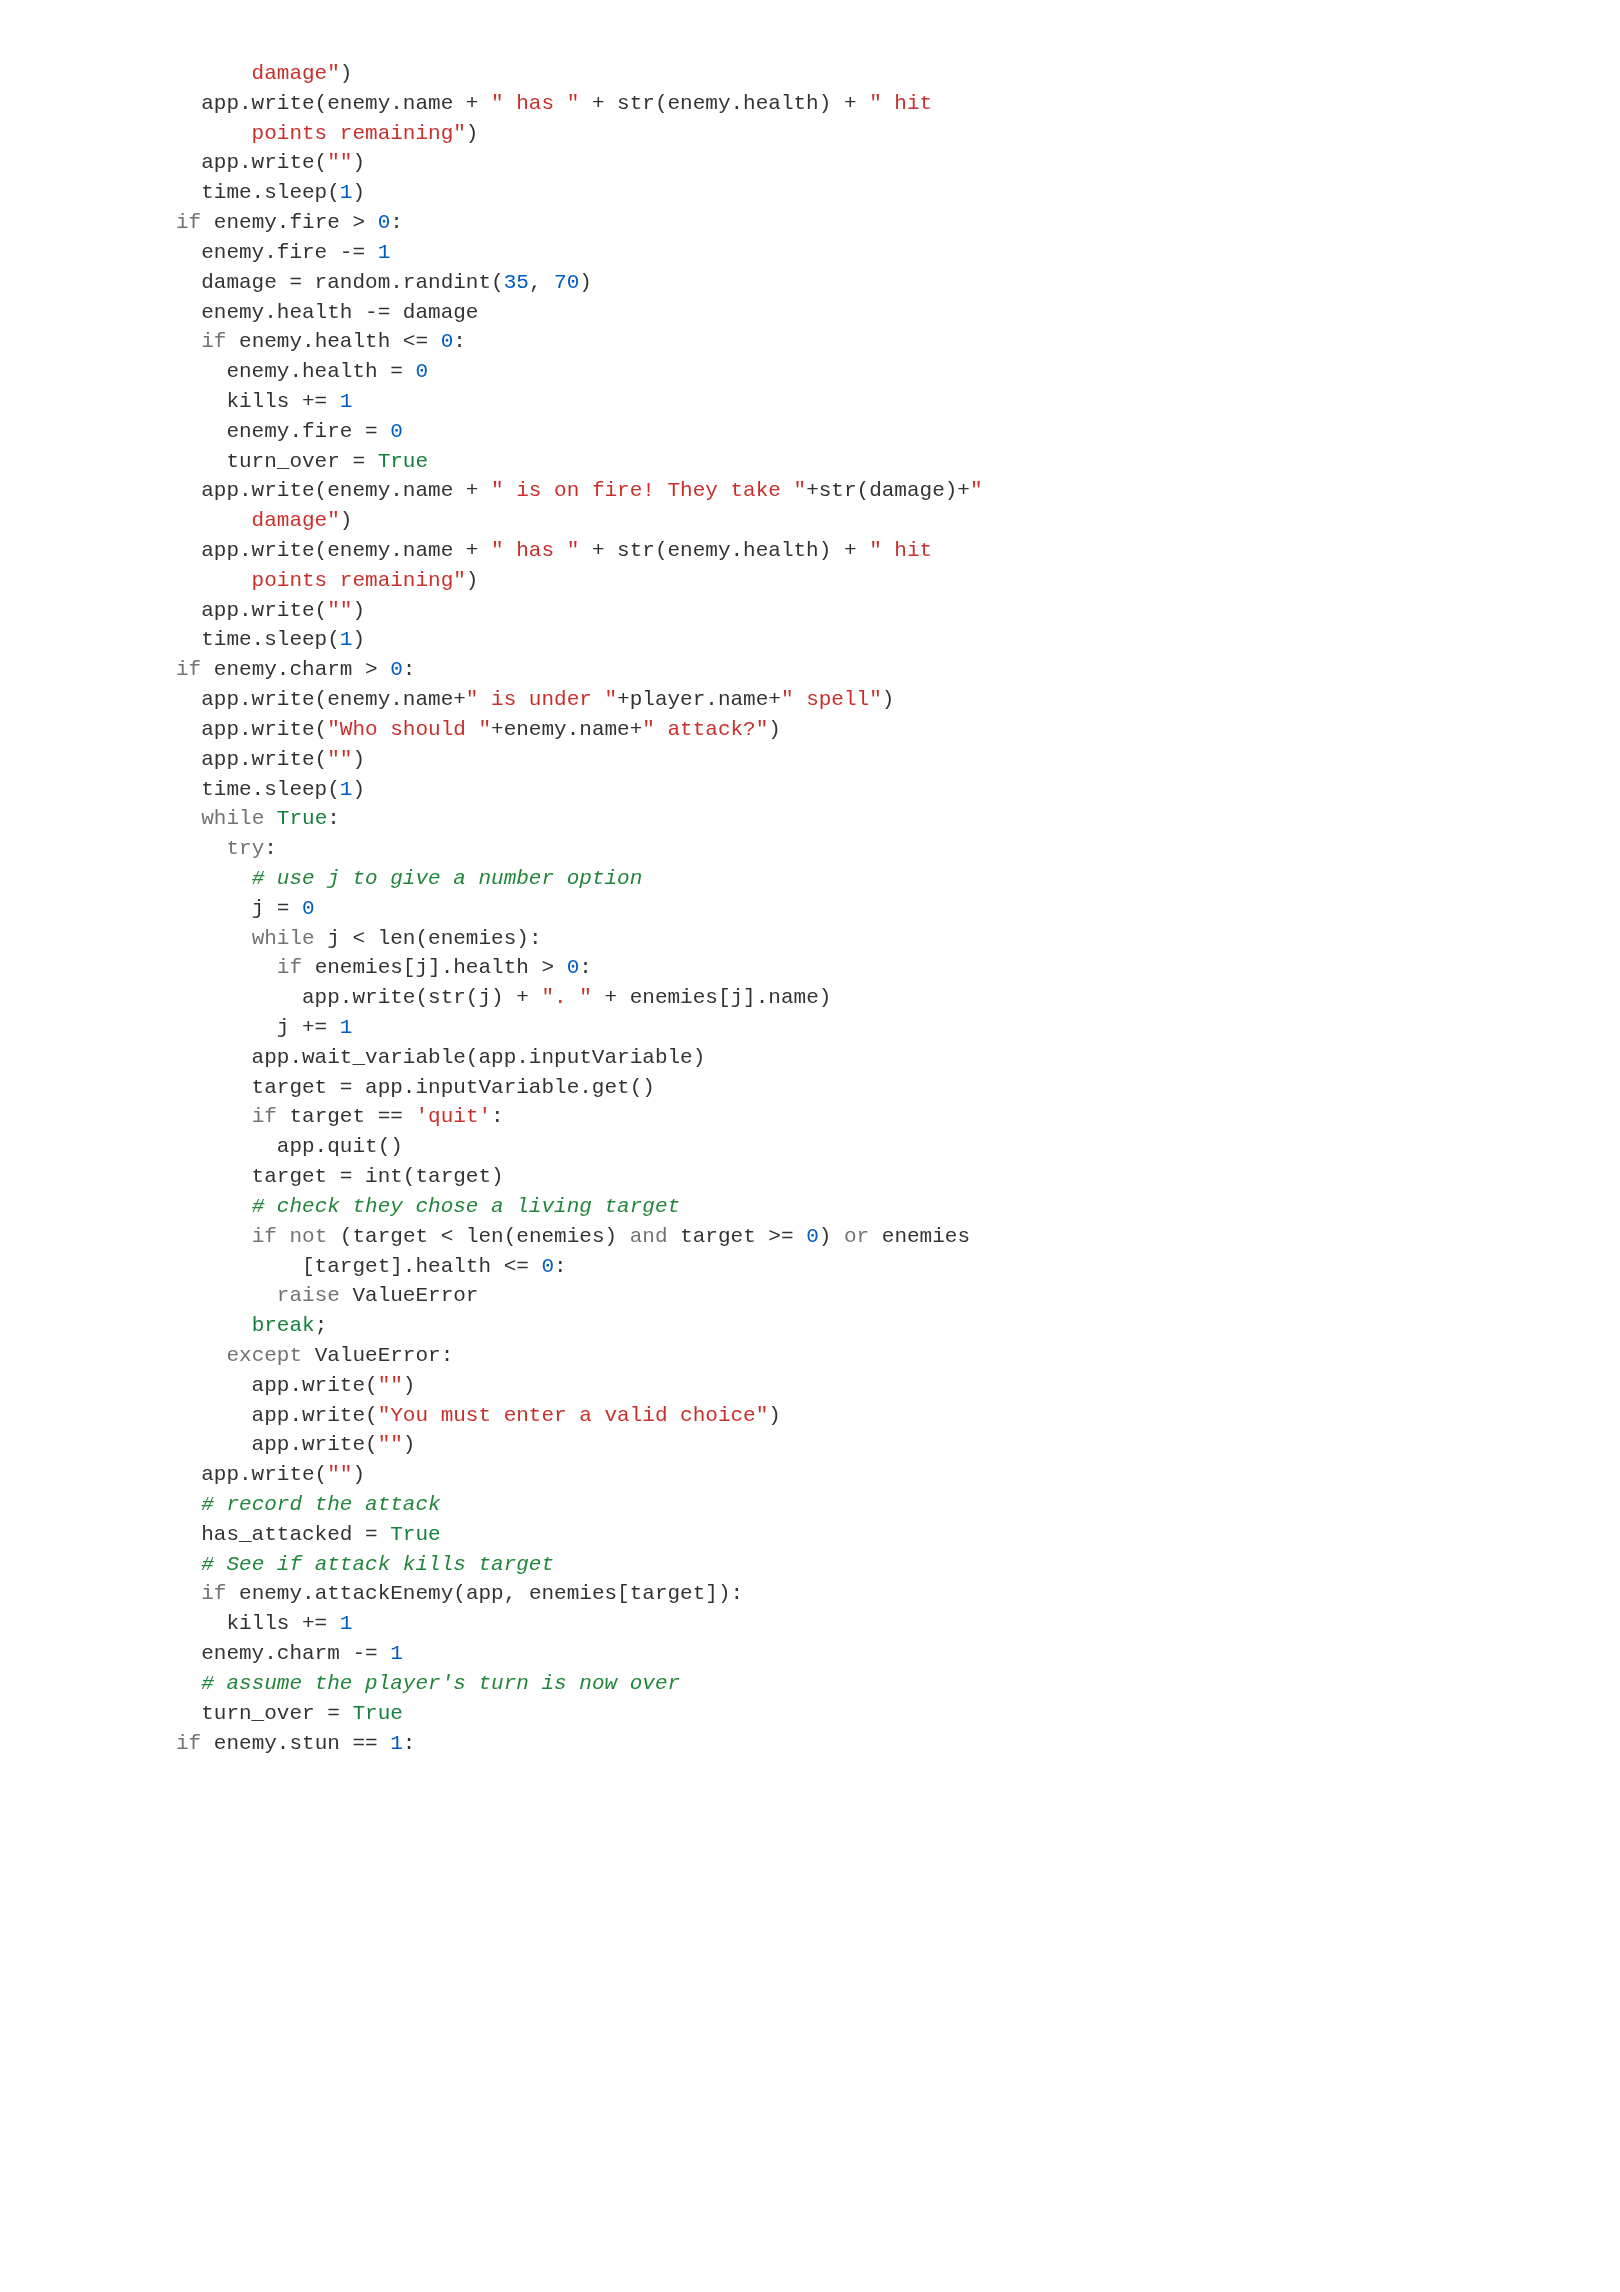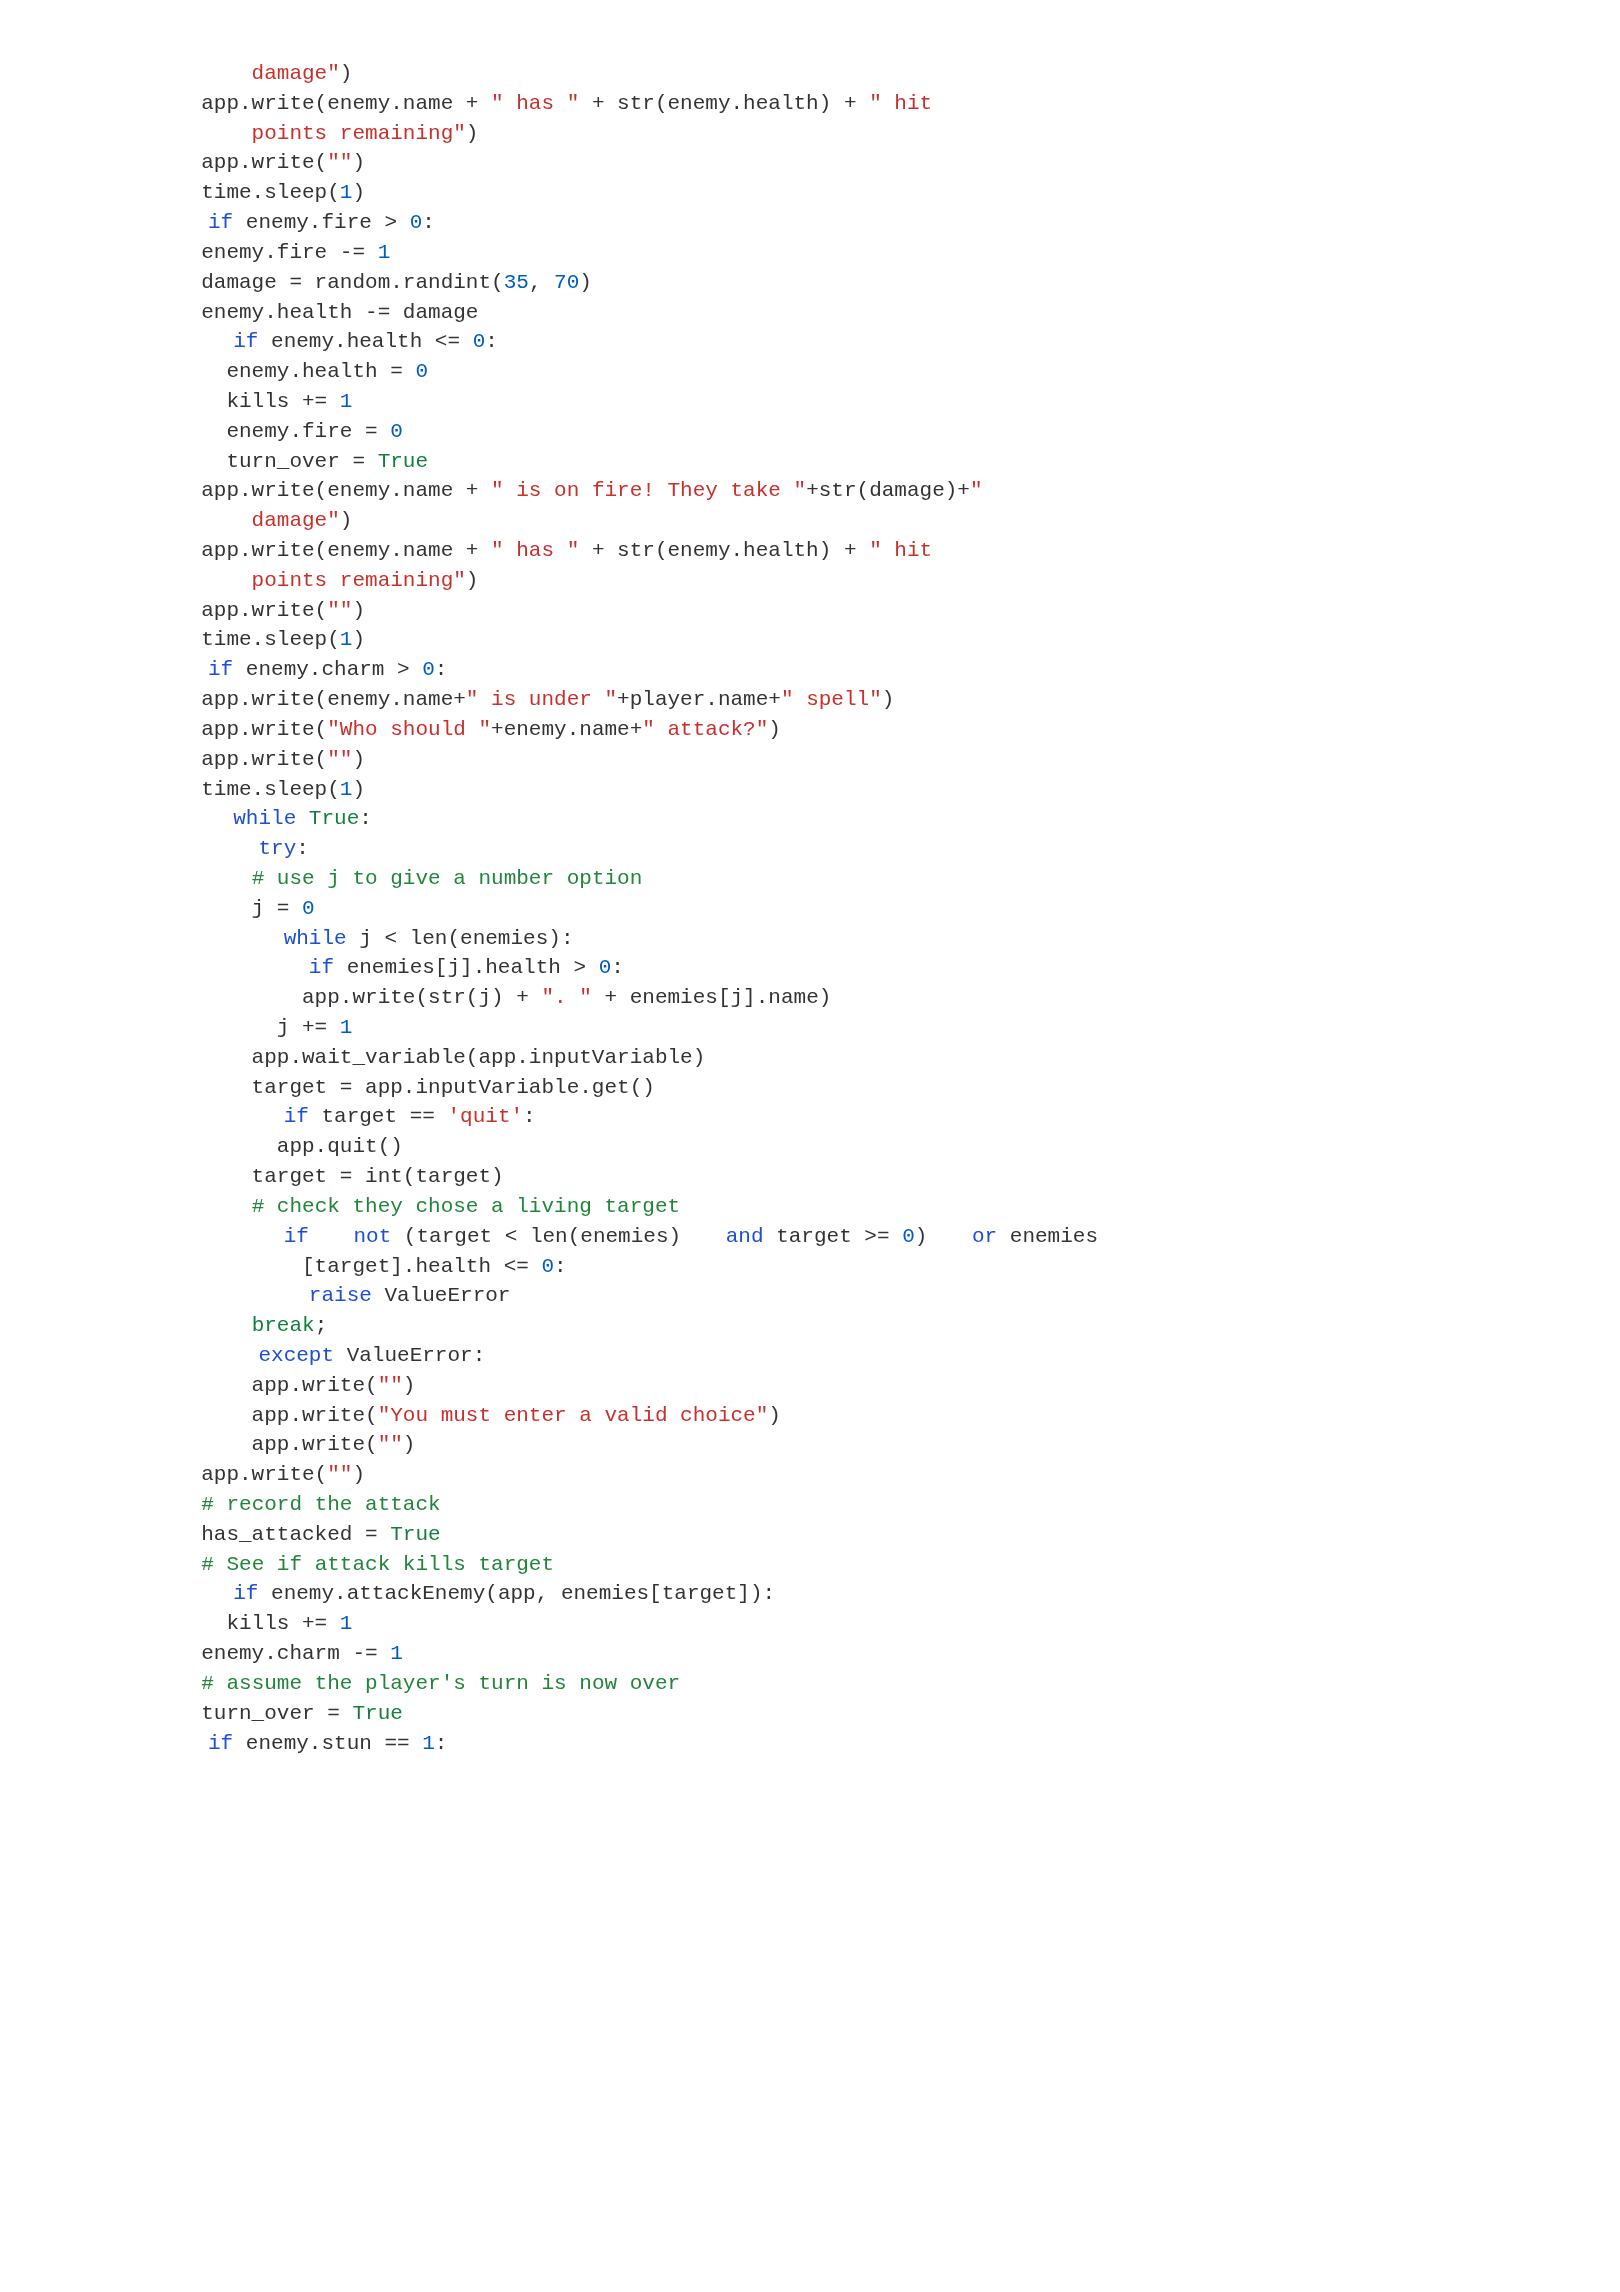--- a/index.html
+++ b/index.html
@@ -8,23 +8,23 @@
     font-family: "Courier New", Courier, monospace;
     font-size: 21px;
     line-height: 1.42;
     color: #333;
   }
   .page {
     padding: 59px 137px 59px 176px;
     white-space: pre;
     word-wrap: normal;
   }
-  .kw  { color: #1d4ed8; margin-left: 32px; }   
+  .kw  { color: #737373; }   
   .kw2 { color: #15803d; }   
   .str { color: #c9302c; }   
   .num { color: #005cc5; }   
-  .com { color: #22863a; }
+  .com { color: #22863a; font-style: italic; }
 </style>
 </head>
 <body>
 
 <div class="page" id="code-target"><div><span class="str">      damage"</span><span>)</span></div><div><span>  app.write(enemy.name + </span><span class="str">" has "</span><span> + str(enemy.health) + </span><span class="str">" hit</span></div><div><span class="str">      points remaining"</span><span>)</span></div><div><span>  app.write(</span><span class="str">""</span><span>)</span></div><div><span>  time.sleep(</span><span class="num">1</span><span>)</span></div><div><span></span></div><div><span class="kw">if</span><span> enemy.fire &gt; </span><span class="num">0</span><span>:</span></div><div><span>  enemy.fire -= </span><span class="num">1</span></div><div><span>  damage = random.randint(</span><span class="num">35</span><span>, </span><span class="num">70</span><span>)</span></div><div><span>  enemy.health -= damage</span></div><div><span>  </span><span class="kw">if</span><span> enemy.health &lt;= </span><span class="num">0</span><span>:</span></div><div><span>    enemy.health = </span><span class="num">0</span></div><div><span>    kills += </span><span class="num">1</span></div><div><span>    enemy.fire = </span><span class="num">0</span></div><div><span>    turn_over = </span><span class="kw2">True</span></div><div><span>  app.write(enemy.name + </span><span class="str">" is on fire! They take "</span><span>+str(damage)+</span><span class="str">"</span></div><div><span class="str">      damage"</span><span>)</span></div><div><span>  app.write(enemy.name + </span><span class="str">" has "</span><span> + str(enemy.health) + </span><span class="str">" hit</span></div><div><span class="str">      points remaining"</span><span>)</span></div><div><span>  app.write(</span><span class="str">""</span><span>)</span></div><div><span>  time.sleep(</span><span class="num">1</span><span>)</span></div><div><span></span></div><div><span class="kw">if</span><span> enemy.charm &gt; </span><span class="num">0</span><span>:</span></div><div><span>  app.write(enemy.name+</span><span class="str">" is under "</span><span>+player.name+</span><span class="str">" spell"</span><span>)</span></div><div><span>  app.write(</span><span class="str">"Who should "</span><span>+enemy.name+</span><span class="str">" attack?"</span><span>)</span></div><div><span>  app.write(</span><span class="str">""</span><span>)</span></div><div><span>  time.sleep(</span><span class="num">1</span><span>)</span></div><div><span>  </span><span class="kw">while</span><span> </span><span class="kw2">True</span><span>:</span></div><div><span>    </span><span class="kw">try</span><span>:</span></div><div><span>      </span><span class="com"># use j to give a number option</span></div><div><span>      j = </span><span class="num">0</span></div><div><span>      </span><span class="kw">while</span><span> j &lt; len(enemies):</span></div><div><span>        </span><span class="kw">if</span><span> enemies[j].health &gt; </span><span class="num">0</span><span>:</span></div><div><span>          app.write(str(j) + </span><span class="str">". "</span><span> + enemies[j].name)</span></div><div><span>        j += </span><span class="num">1</span></div><div><span>      app.wait_variable(app.inputVariable)</span></div><div><span>      target = app.inputVariable.get()</span></div><div><span>      </span><span class="kw">if</span><span> target == </span><span class="str">'quit'</span><span>:</span></div><div><span>        app.quit()</span></div><div><span>      target = int(target)</span></div><div><span>      </span><span class="com"># check they chose a living target</span></div><div><span>      </span><span class="kw">if</span><span> </span><span class="kw">not</span><span> (target &lt; len(enemies) </span><span class="kw">and</span><span> target &gt;= </span><span class="num">0</span><span>) </span><span class="kw">or</span><span> enemies</span></div><div><span>          [target].health &lt;= </span><span class="num">0</span><span>:</span></div><div><span>        </span><span class="kw">raise</span><span> ValueError</span></div><div><span>      </span><span class="kw2">break</span><span>;</span></div><div><span>    </span><span class="kw">except</span><span> ValueError:</span></div><div><span>      app.write(</span><span class="str">""</span><span>)</span></div><div><span>      app.write(</span><span class="str">"You must enter a valid choice"</span><span>)</span></div><div><span>      app.write(</span><span class="str">""</span><span>)</span></div><div><span>  app.write(</span><span class="str">""</span><span>)</span></div><div><span>  </span><span class="com"># record the attack</span></div><div><span>  has_attacked = </span><span class="kw2">True</span></div><div><span>  </span><span class="com"># See if attack kills target</span></div><div><span>  </span><span class="kw">if</span><span> enemy.attackEnemy(app, enemies[target]):</span></div><div><span>    kills += </span><span class="num">1</span></div><div><span>  enemy.charm -= </span><span class="num">1</span></div><div><span>  </span><span class="com"># assume the player's turn is now over</span></div><div><span>  turn_over = </span><span class="kw2">True</span></div><div><span></span></div><div><span class="kw">if</span><span> enemy.stun == </span><span class="num">1</span><span>:</span></div></div>
 
 
 </body></html>

